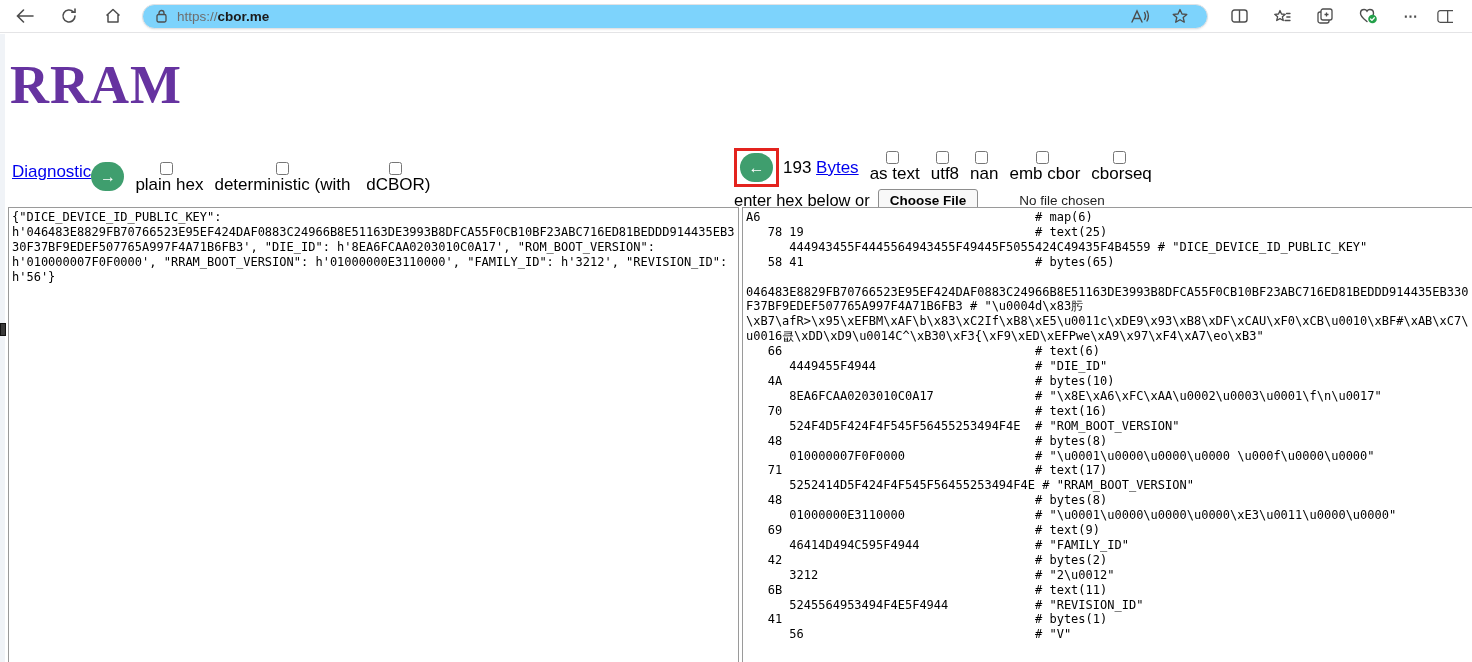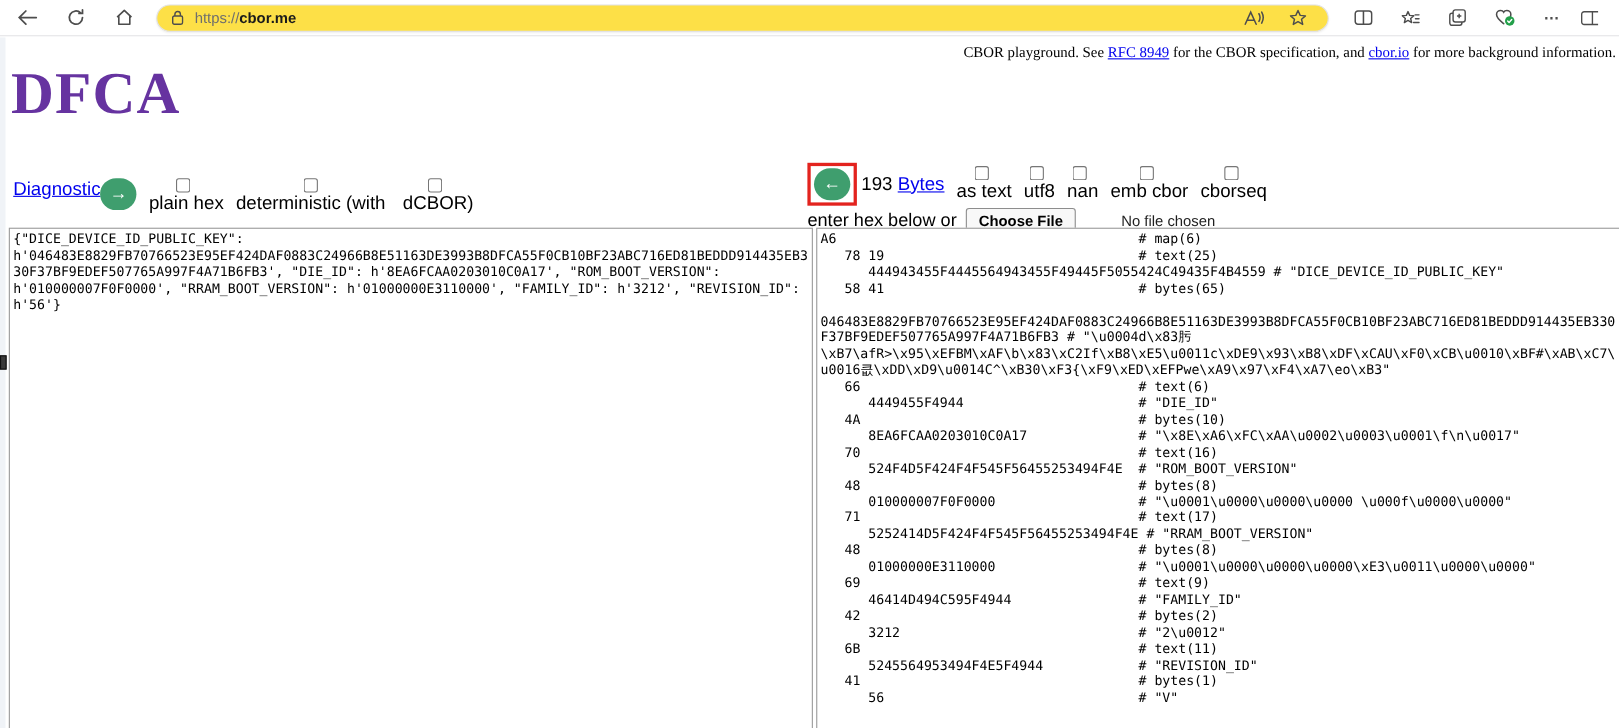--- a/index.html
+++ b/index.html
@@ -7,21 +7,21 @@
     font-family:"Liberation Sans", sans-serif; color:#000; }
   .page { position:relative; width:1472px; height:662px; }
 
   
   .toolbar { position:absolute; top:0; left:0; width:1472px; height:33px;
     background:#fff; border-bottom:1px solid #e4e4e6; display:flex; align-items:center; }
   .tb-icon { width:34px; height:26px; display:flex; align-items:center; justify-content:center;
     color:#4d4d4d; font-size:17px; cursor:pointer; flex:0 0 auto; border-radius:4px; }
   .tb-icon svg { display:block; }
   .tb-left { display:flex; margin-left:8px; gap:10px; }
-  .url-pill { margin-left:12px; width:1066px; height:25px; background:#fde047;
+  .url-pill { margin-left:12px; width:1066px; height:25px; background:#7dd3fc;
     border:1px solid #e2e2e4; border-radius:13px; box-shadow:0 1px 2px rgba(0,0,0,0.07);
     display:flex; align-items:center; padding:0 10px; }
   .url-text { font-size:13.5px; margin-left:8px; flex:1; }
   .url-scheme { color:#6e6e6e; }
   .url-domain { color:#1b1b1b; font-weight:bold; }
   .pill-right { display:flex; gap:6px; }
   .tb-right { display:flex; margin-left:14px; gap:9px; }
   .dots { font-weight:bold; letter-spacing:1px; font-size:14px; }
   .partial-icon { overflow:hidden; width:16px; }
 
@@ -144,23 +144,22 @@
         </div>
       <div class="tb-icon partial-icon">
         <svg width="18" height="15" viewBox="0 0 18 15" fill="none" stroke="#4d4d4d" stroke-width="1.4">
             <rect x="1" y="1" width="20" height="13" rx="2.5"></rect>
             <path d="M12 1v13"></path>
           </svg>
       </div>
     </div>
   </div>
 
-  <div class="note"><span>CBOR playground. See </span><a class="lnk">RFC 8949</a><span> for the CBOR specification, and </span><a class="lnk">cbor.io</a><span> for more background information.</span></div>
-
-  <h1 class="cbor-title" style="color: rgb(102, 51, 160);">DFCA</h1>
+
+  <h1 class="cbor-title" style="color: rgb(102, 51, 160);">RRAM</h1>
 
   <div class="left-controls">
     <a class="lnk diag-link">Diagnostic</a>
     <button class="green-btn" style="background: rgb(63, 158, 110);">
         <span>→</span>
       </button>
     <label class="cb">
       <input type="checkbox" style="">
       <span>plain hex</span>
     </label>

